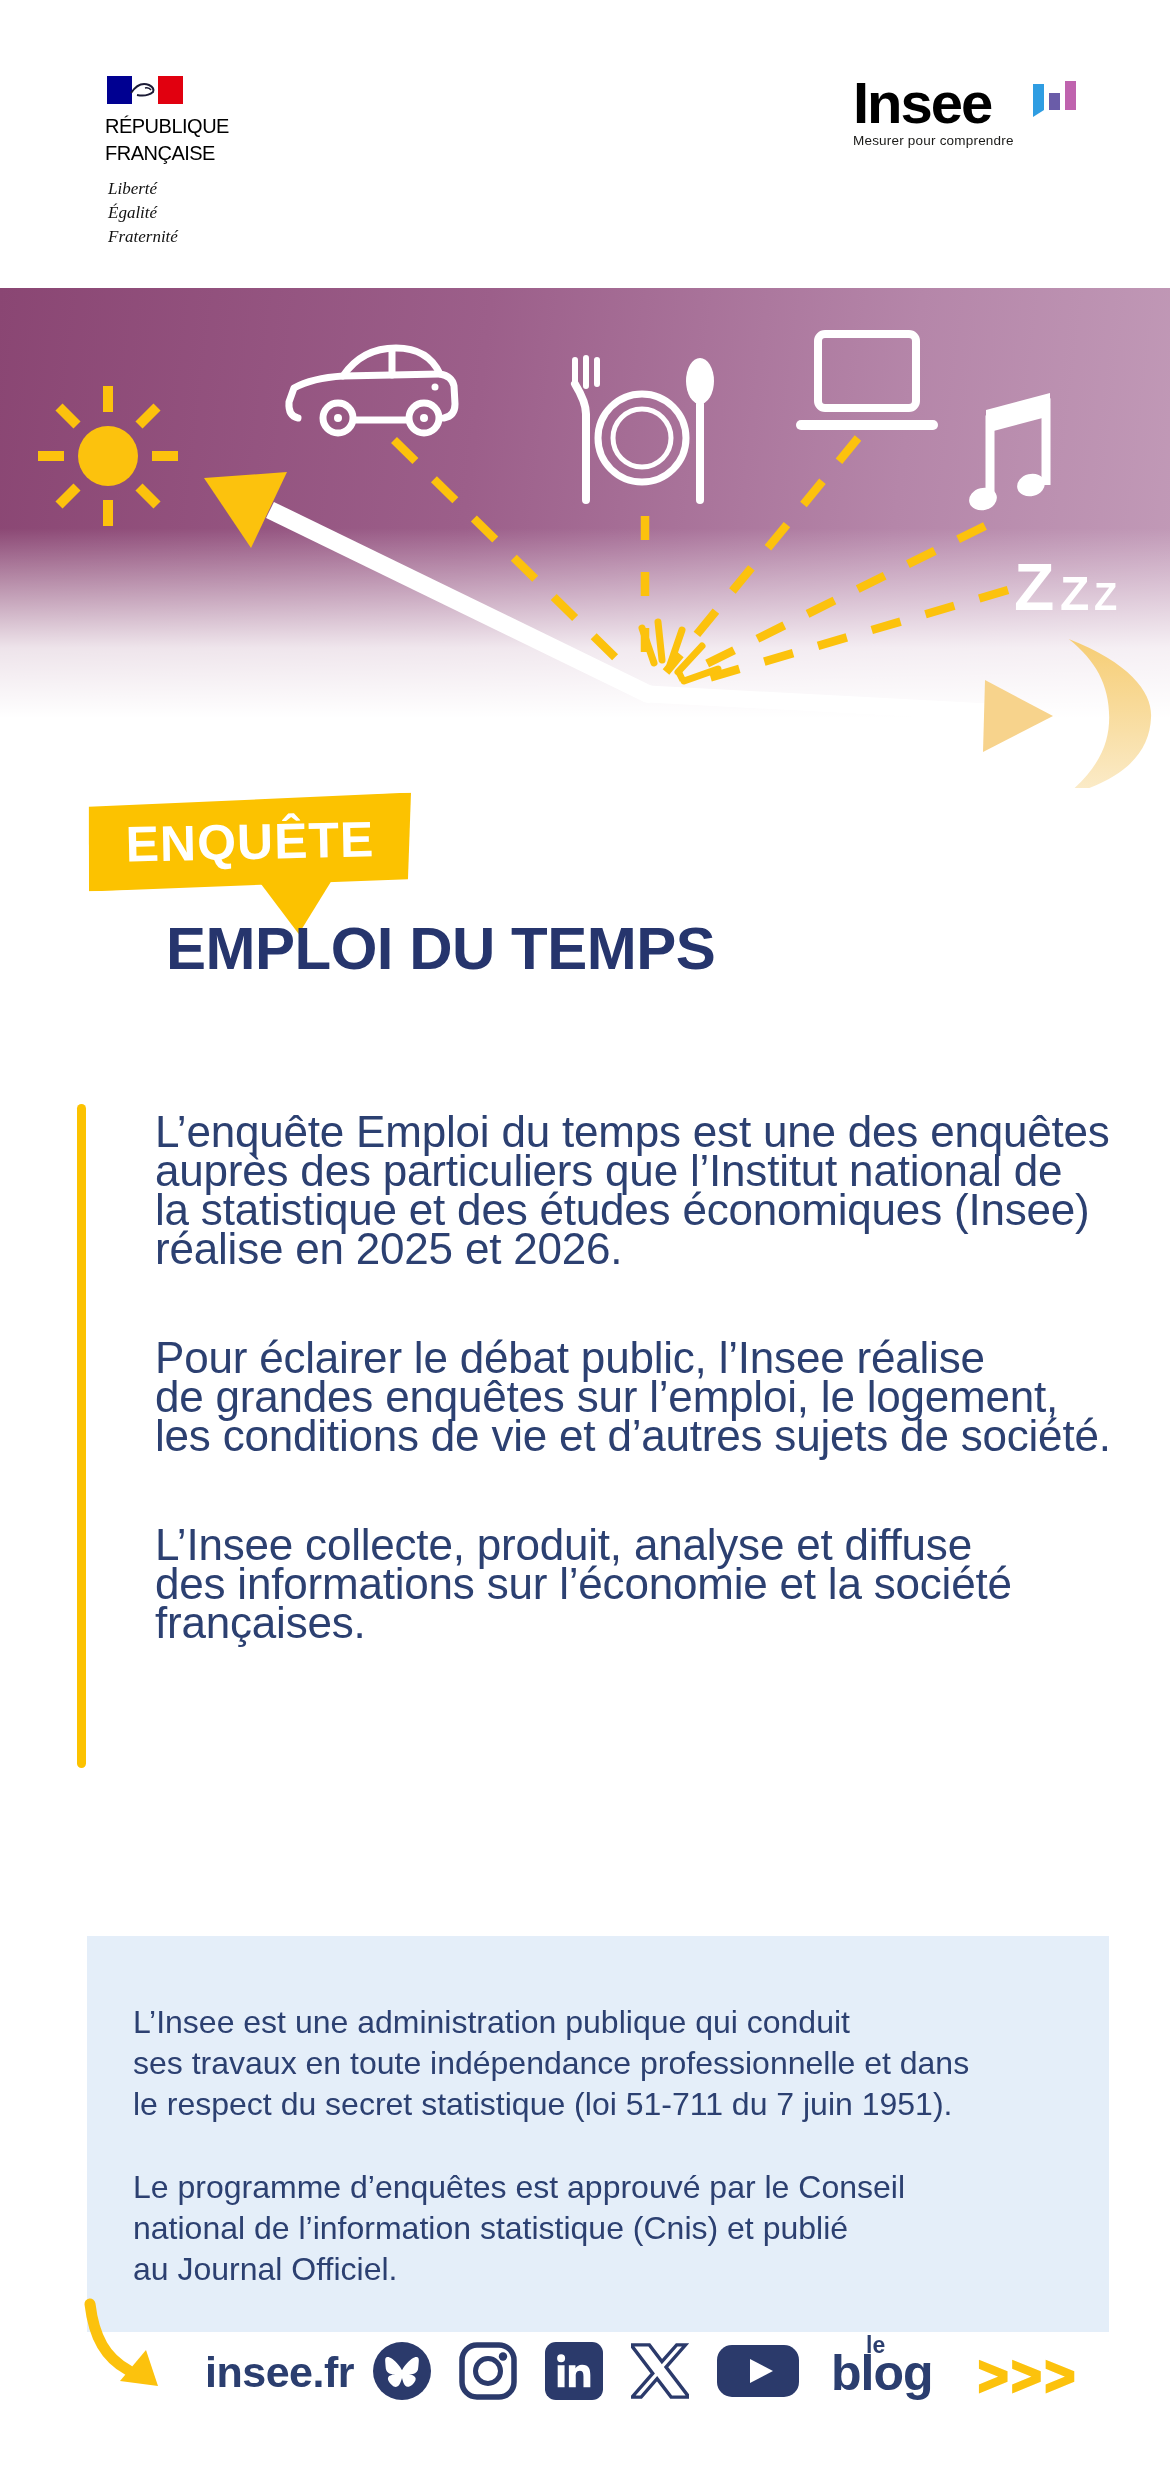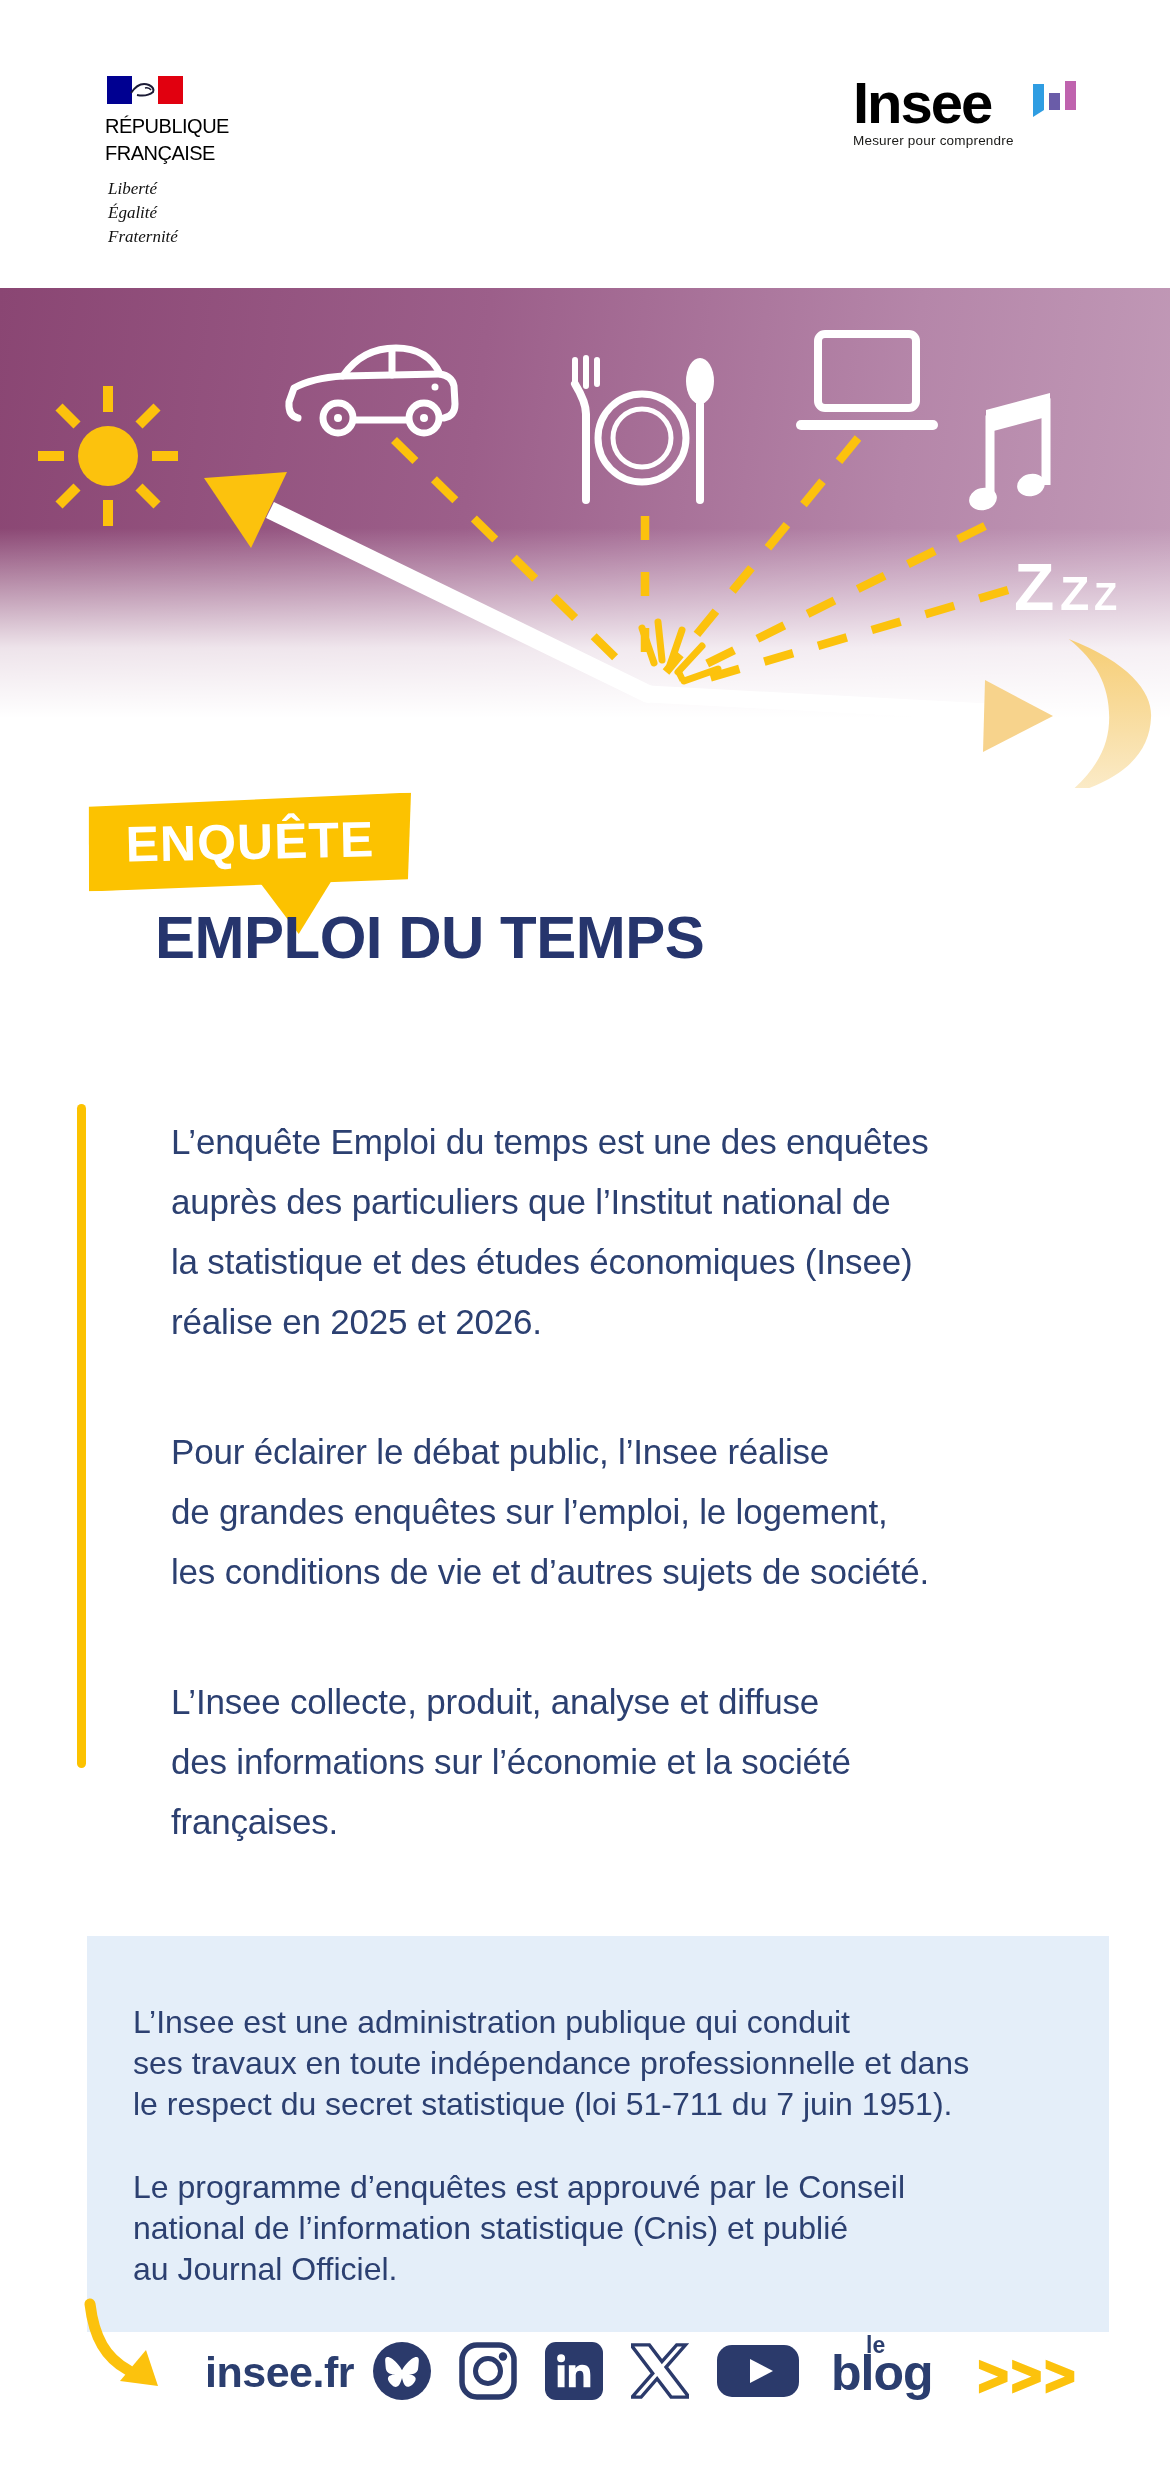--- a/index.html
+++ b/index.html
@@ -34,28 +34,28 @@
   .banner svg{position:absolute;left:0;top:0;}
   .zzz text{text-transform:uppercase;font-family:"Liberation Sans",sans-serif;font-weight:800;fill:#fff;}
 
   
   .badge{position:absolute;left:88px;top:796px;width:324px;height:92px;background:#fcc200;
     clip-path:polygon(0.5% 8%, 100% 0%, 98.5% 94%, 0% 100%);
     display:flex;align-items:center;justify-content:center;transform:rotate(-1.2deg);}
   .badge span{color:#fff;font-size:50px;font-weight:800;letter-spacing:1px;}
   .badge-tail{position:absolute;left:258px;top:880px;width:74px;height:54px;background:#fcc200;
     clip-path:polygon(0% 0%, 100% 0%, 55% 100%);}
-  .title{position:absolute;left:150px;top:896px;margin:5px;font-size:60px;line-height:74px;
+  .title{position:absolute;left:150px;top:896px;margin:16px;font-size:60px;line-height:74px;
     font-weight:800;color:#26356d;letter-spacing:-0.5px;}
 
   
   .intro-bar{position:absolute;left:77px;top:1104px;width:9px;height:664px;
     background:#fcc200;border-radius:5px;}
   .intro{position:absolute;left:155px;top:1112px;width:995px;color:#2c4071;}
-  .para{font-size:35px;line-height:60px;margin:0 0 70px 16px;white-space:pre-line;letter-spacing:-0.2px;}
+  .para{font-size:44px;line-height:39px;margin:0 0 70px 0;white-space:pre-line;letter-spacing:-0.2px;}
 
   
   .info-box{position:absolute;left:87px;top:1936px;width:1022px;height:396px;background:#e4eef9;
     box-sizing:border-box;padding:66px 40px 0 46px;color:#2c4071;}
   .info-para{font-size:32px;line-height:41px;margin:0 0 42px 0;white-space:pre-line;}
 
   
   .footer-arrow{position:absolute;left:66px;top:2298px;}
   .site{position:absolute;left:205px;top:2348px;font-size:43px;font-weight:700;
     color:#2b3e6f;text-decoration:none;letter-spacing:-0.5px;}

